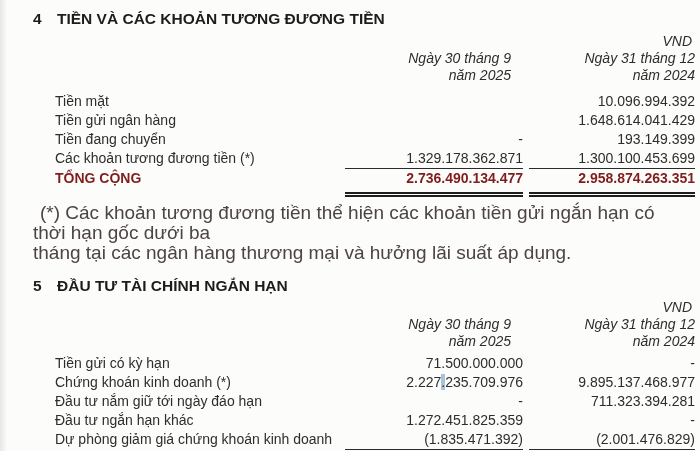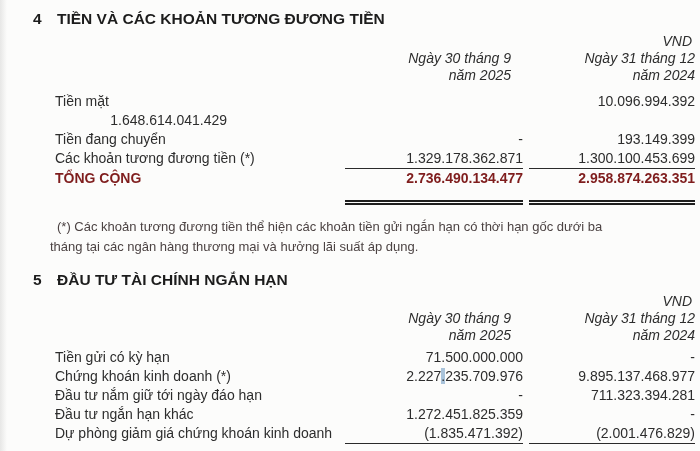--- a/index.html
+++ b/index.html
@@ -32,25 +32,25 @@
   .hdr-row { line-height:17px; font-style:italic; }
   .hdr-row .c1 { padding-right:12px; box-sizing:border-box; }
 
   .tbl-s4 { margin-top:8px; }
   .tbl-s5 { margin-top:4px; }
 
   .uline .c1, .uline .c2 { border-bottom:1.5px solid #2a2a2a; }
 
   .total { font-weight:bold; color:#7f1d1d; }
   .total .c1, .total .c2 { border-bottom:5px double #1e1e1e; }
-  .total.pb2 .c1, .total.pb2 .c2 { padding-bottom:12px; }
+  .total.pb2 .c1, .total.pb2 .c2 { padding-bottom:4px; }
 
   .footnote {
-    margin-top:12px; padding-left:50px; padding-right:45px;
-    font-size:13px; line-height:20px; color:#4c4343;
+    margin-top:6px; padding-left:33px; padding-right:45px;
+    font-size:19px; line-height:20px; color:#4c4343;
   }
   .footnote .fl1 { text-indent:7px; }
 
   .sec5 { margin-top:13px; }
   .unit5 { margin-top:4px; }
 
   .hl {
     background:#a9c3da;
   }
 </style>
@@ -84,20 +84,21 @@
           <div>năm 2024</div>
         </span>
       </div>
 
       <div class="tbl-s4">
         <div class="row">
           <span class="lbl">Tiền mặt</span>
           <span class="c1">10.096.994.392</span>
         </div>
         <div class="row">
+          <span class="lbl">Tiền gửi ngân hàng</span>
           <span class="c2">1.648.614.041.429</span>
         </div>
         <div class="row">
           <span class="lbl">Tiền đang chuyển</span>
           <span class="c1">-</span>
           <span class="c2">193.149.399</span>
         </div>
         <div class="row uline">
           <span class="lbl">Các khoản tương đương tiền (*)</span>
           <span class="c1">1.329.178.362.871</span>

